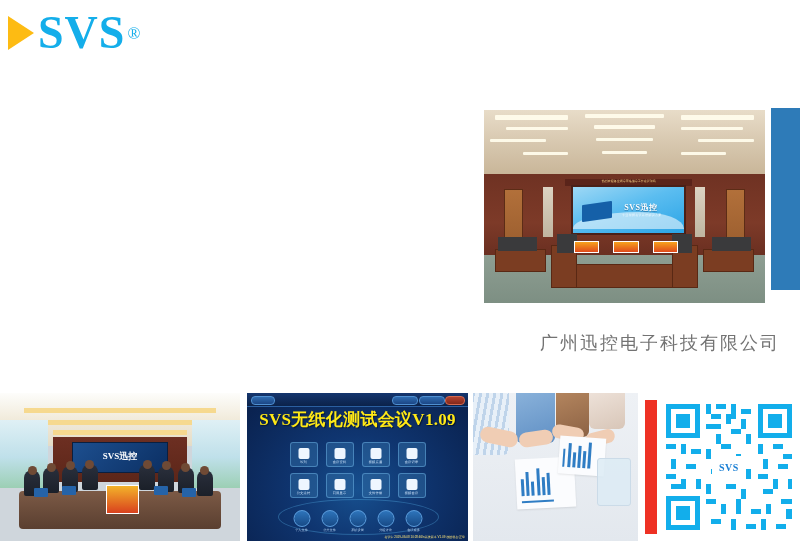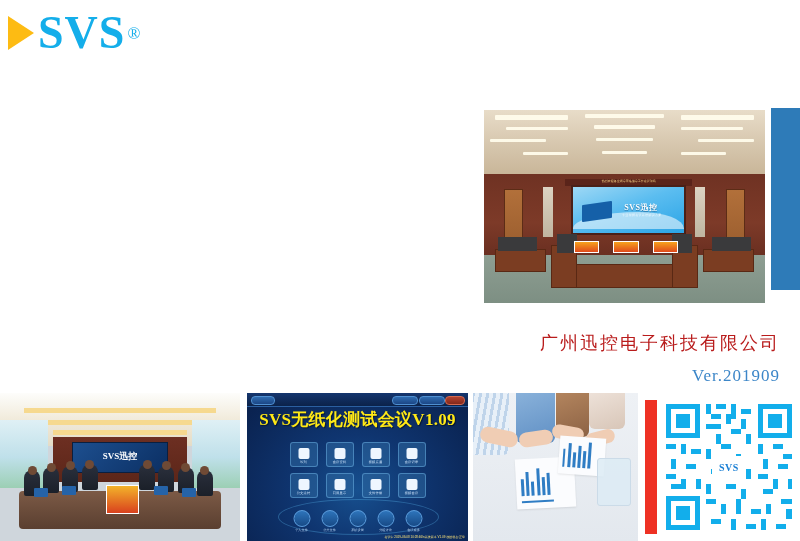--- a/index.html
+++ b/index.html
@@ -42,21 +42,21 @@
     font-size:33px;font-weight:bold;color:#1B6DBE;
     letter-spacing:3px;line-height:42px;
     text-shadow:2px 2px 2px rgba(150,150,150,0.55);
     white-space:nowrap;
   }
 
   
   .company-block{position:absolute;left:430px;top:330px;width:350px;text-align:right;}
   .company-name{
     font-family:"DejaVu Sans", sans-serif;
-    font-size:18px;color:#b91c1c;letter-spacing:2px;line-height:26px;
+    font-size:18px;color:#737373;letter-spacing:2px;line-height:26px;
     white-space:nowrap;
   }
   .company-ver{
     font-family:"Liberation Serif", serif;
     font-size:17px;color:#3C86C8;letter-spacing:1px;line-height:28px;
     margin-top:6px;
   }
 
   
   .hero{position:absolute;left:484px;top:110px;width:281px;height:193px;overflow:hidden;
@@ -180,21 +180,20 @@
     <span class="logo-reg">®</span>
   </div>
 
   <div class="accent-bar"></div>
 
   <div class="title-block">
   </div>
 
   <div class="company-block">
     <div class="company-name">广州迅控电子科技有限公司</div>
-    <div class="company-ver">Ver.201909</div>
   </div>
 
   <div class="hero">
     <div class="hero-ceiling">
       <div class="hero-ceil-panel" style="left:4%;top:8%;width:26%;height:7%;"></div>
       <div class="hero-ceil-panel" style="left:36%;top:6%;width:28%;height:7%;"></div>
       <div class="hero-ceil-panel" style="left:70%;top:8%;width:26%;height:7%;"></div>
       <div class="hero-ceil-panel" style="left:8%;top:26%;width:22%;height:6%;"></div>
       <div class="hero-ceil-panel" style="left:39%;top:24%;width:22%;height:6%;"></div>
       <div class="hero-ceil-panel" style="left:70%;top:26%;width:22%;height:6%;"></div>

